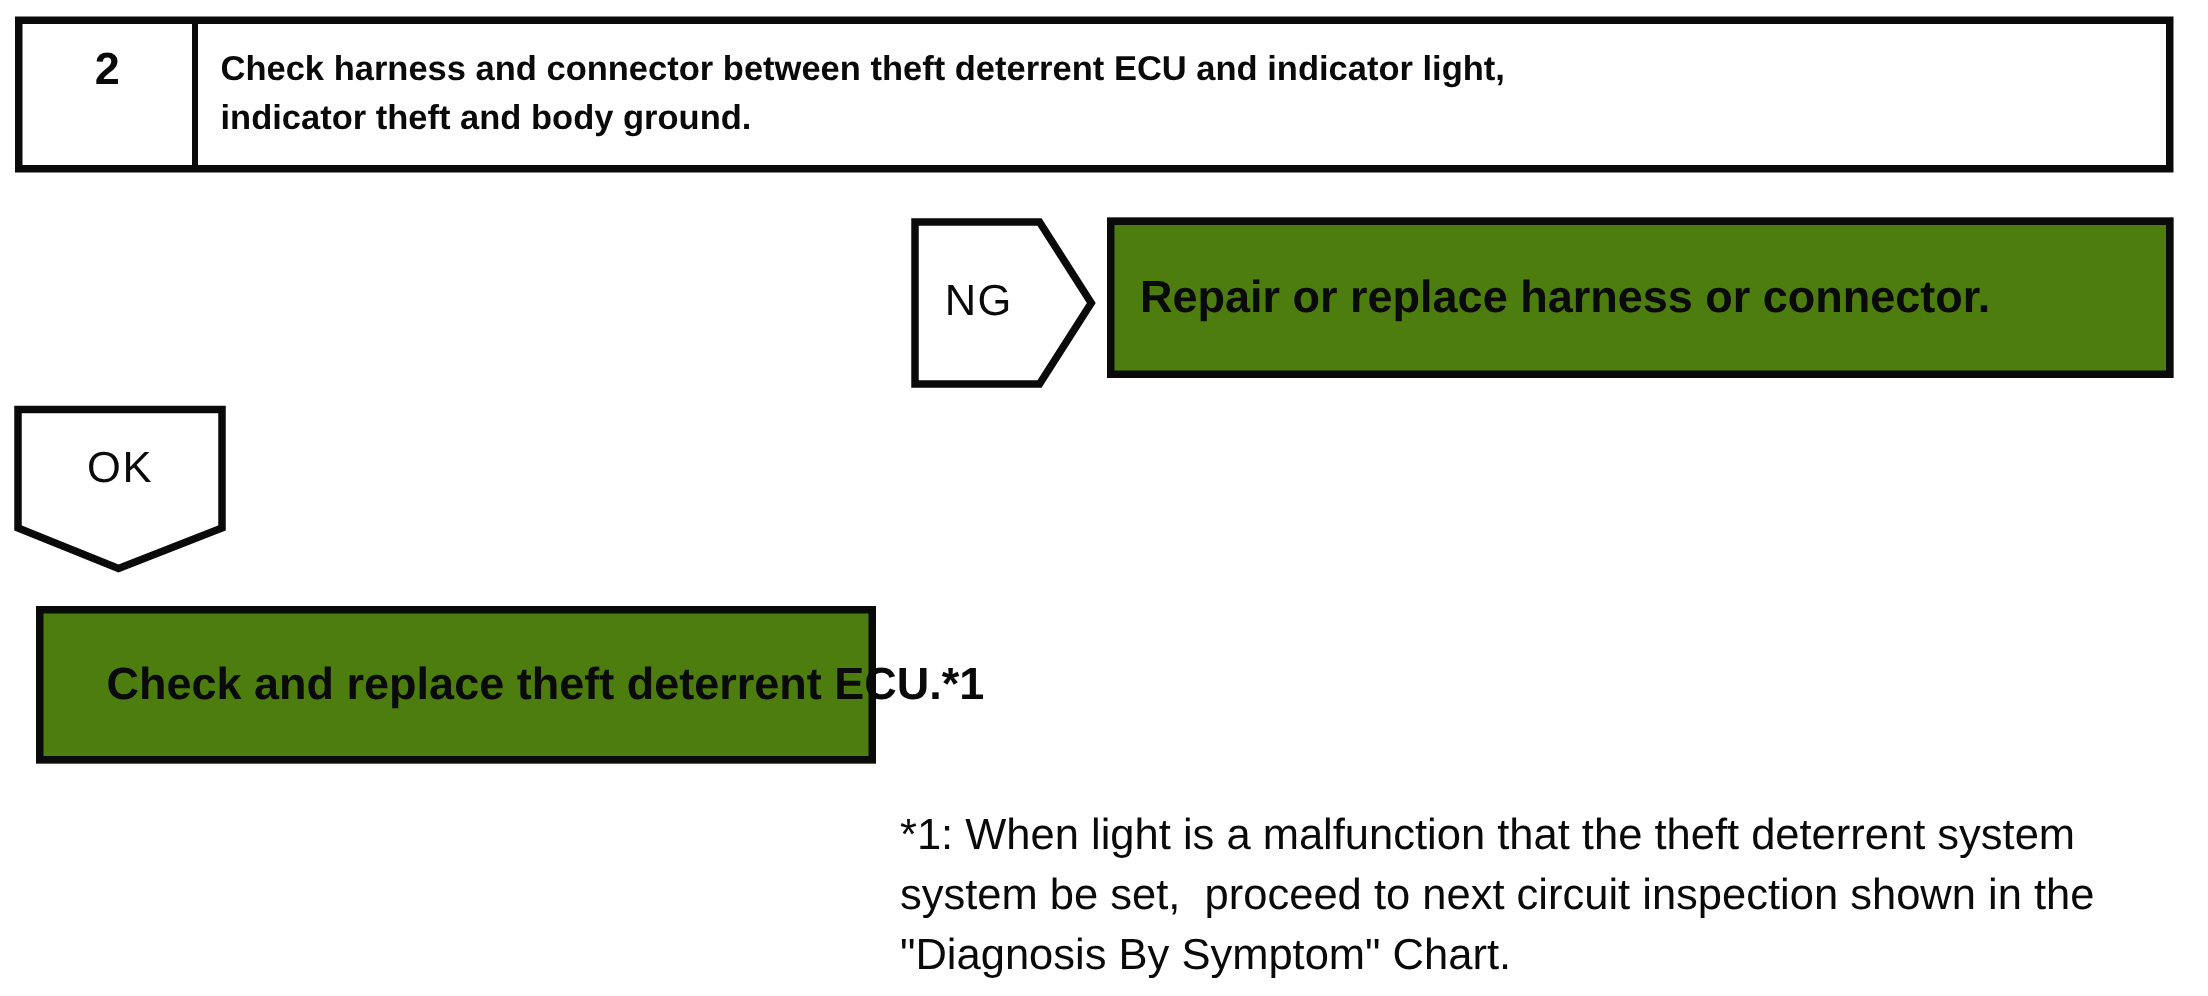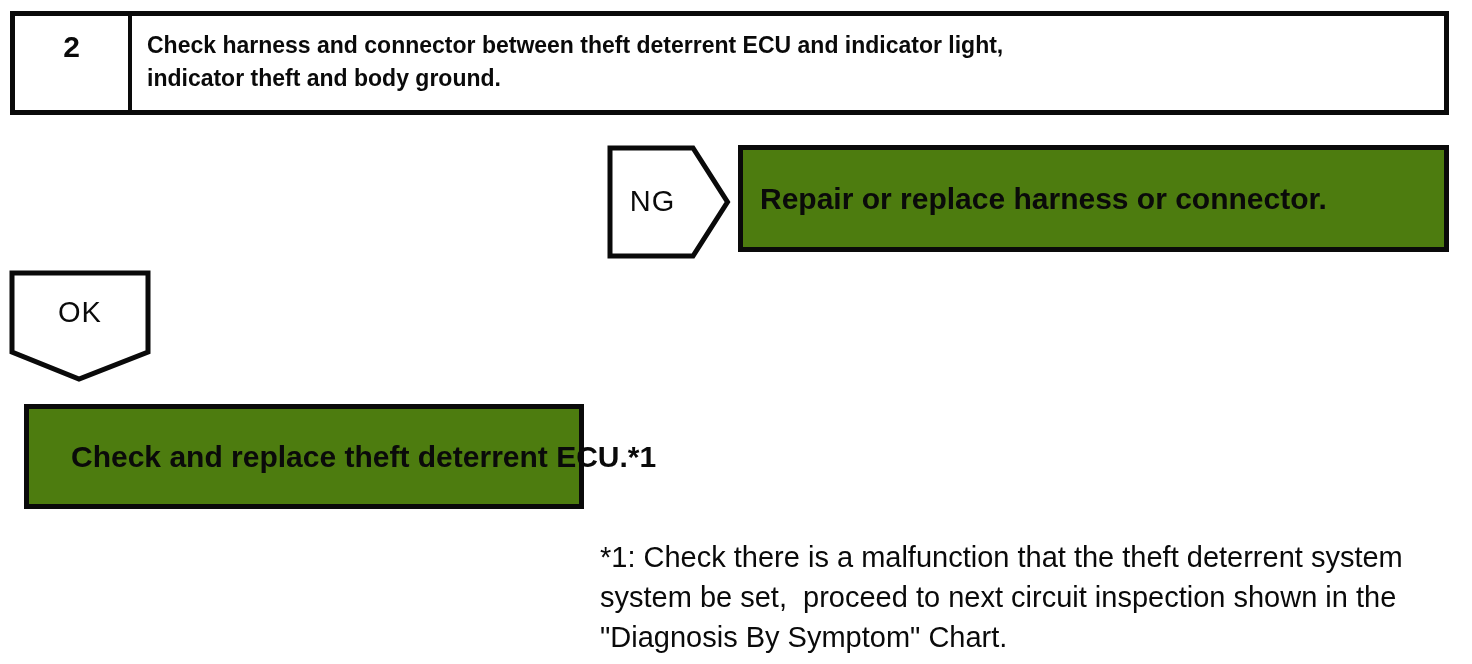--- a/index.html
+++ b/index.html
@@ -119,18 +119,18 @@
   <svg class="abs ok-svg" width="142" height="112" viewBox="0 0 142 112">
     <polygon class="poly-stroke" points="3,3 139,3 139,82 70,109 3,82"></polygon>
   </svg>
   <div class="abs tag-label ok-label">OK</div>
 
   <div class="abs result-box ok-result">
     <span class="line">Check and replace theft deterrent ECU.*1</span>
   </div>
 
   <div class="abs footnote">
-    <div class="line">*1: Check there is a malfunction that the theft deterrent system</div>
+    <div class="line">*1: When light is a malfunction that the theft deterrent system</div>
     <div class="line">system be set,  proceed to next circuit inspection shown in the</div>
     <div class="line">"Diagnosis By Symptom" Chart.</div>
   </div>
 
 </div>
 
 </body></html>

